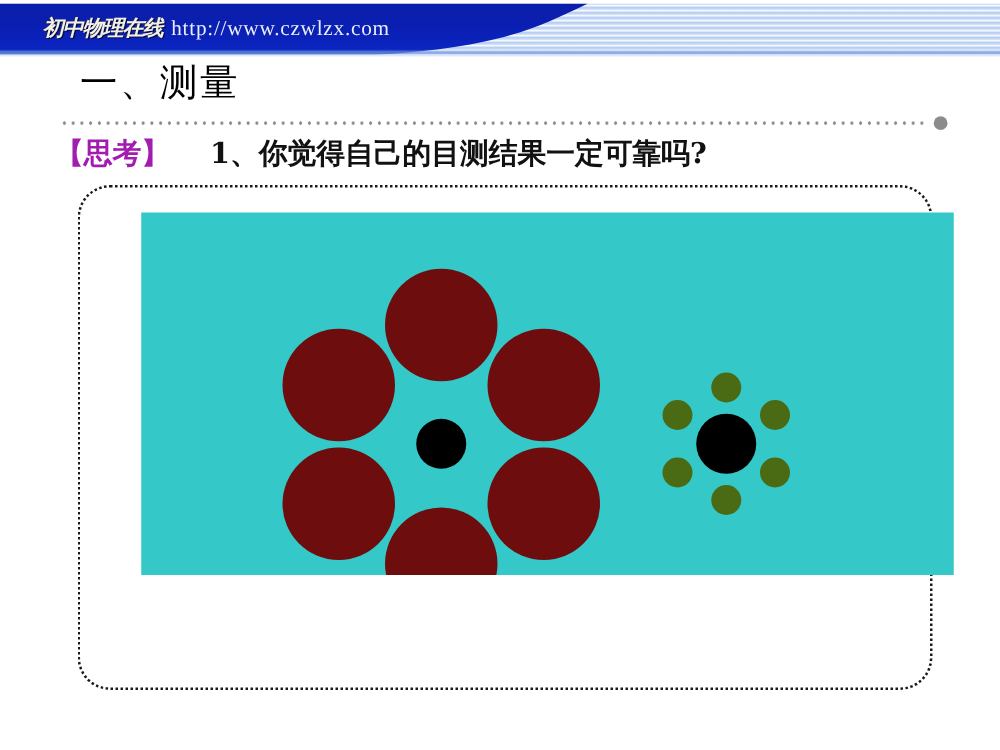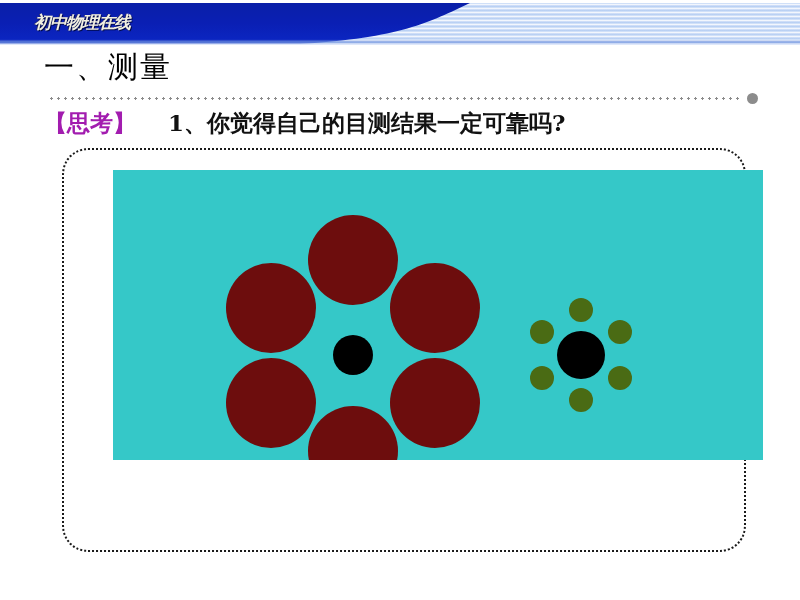--- a/index.html
+++ b/index.html
@@ -45,21 +45,21 @@
     font-family: "Liberation Serif", serif;
     font-size: 17px;
     color: #e9eef7;
     margin-left: 7px;
     letter-spacing: 0.6px;
   }
 
   
   #section-title {
     position: absolute;
-    left: 44px;
+    left: 64px;
     top: 47px;
     font-family: "DejaVu Serif", serif;
     font-size: 30px;
     color: #000000;
     letter-spacing: 2px;
     line-height: 40px;
   }
 
   
   #title-rule {
@@ -183,20 +183,21 @@
       </pattern>
     </defs>
     <rect x="0" y="0" width="800" height="48" fill="#ffffff"></rect>
     <rect x="0" y="3" width="800" height="42" fill="url(#stripes)"></rect>
     <path d="M0,3 L470,3 C430,22 400,38 300,44 L0,44 Z" fill="url(#darkblue)"></path>
     <rect x="0" y="40.5" width="800" height="3" fill="#6f8fdd" opacity="0.55"></rect>
     <rect x="0" y="43.5" width="800" height="1.5" fill="#dfe8fa"></rect>
   </svg>
   <div class="banner-text-wrap">
     <span class="site-logo">初中物理在线</span>
+    <span class="site-url">http://www.czwlzx.com</span>
   </div>
 </div>
 
 <div id="section-title">一、测量</div>
 
 <div id="title-rule">
   <div class="dots"></div>
   <div class="end-dot"></div>
 </div>
 

